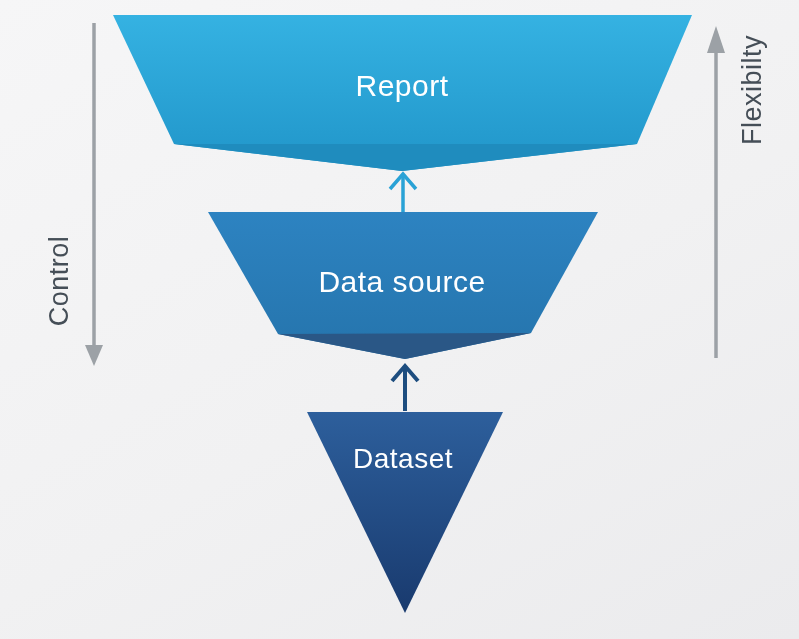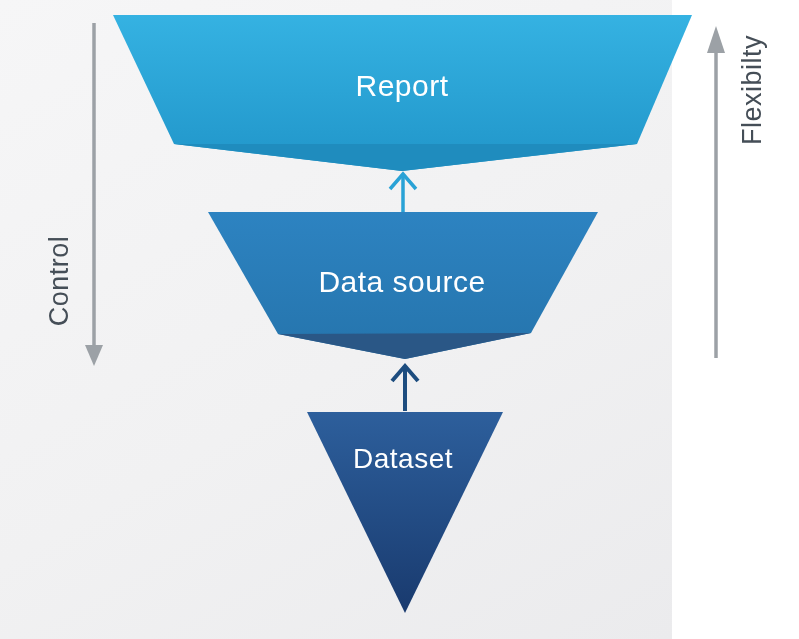--- a/index.html
+++ b/index.html
@@ -5,21 +5,21 @@
   html, body {
     margin: 0;
     padding: 0;
     width: 799px;
     height: 639px;
     overflow: hidden;
     font-family: "Liberation Sans", sans-serif;
   }
   .stage {
     position: relative;
-    width: 672px;
+    width: 799px;
     height: 639px;
     background: linear-gradient(150deg, #f6f6f7 0%, #f1f1f2 55%, #ebebed 100%);
   }
   svg { display: block; }
   .layer-label {
     font-family: "Liberation Sans", sans-serif;
     font-size: 30px;
     font-weight: 400;
     letter-spacing: 0.5px;
   }

